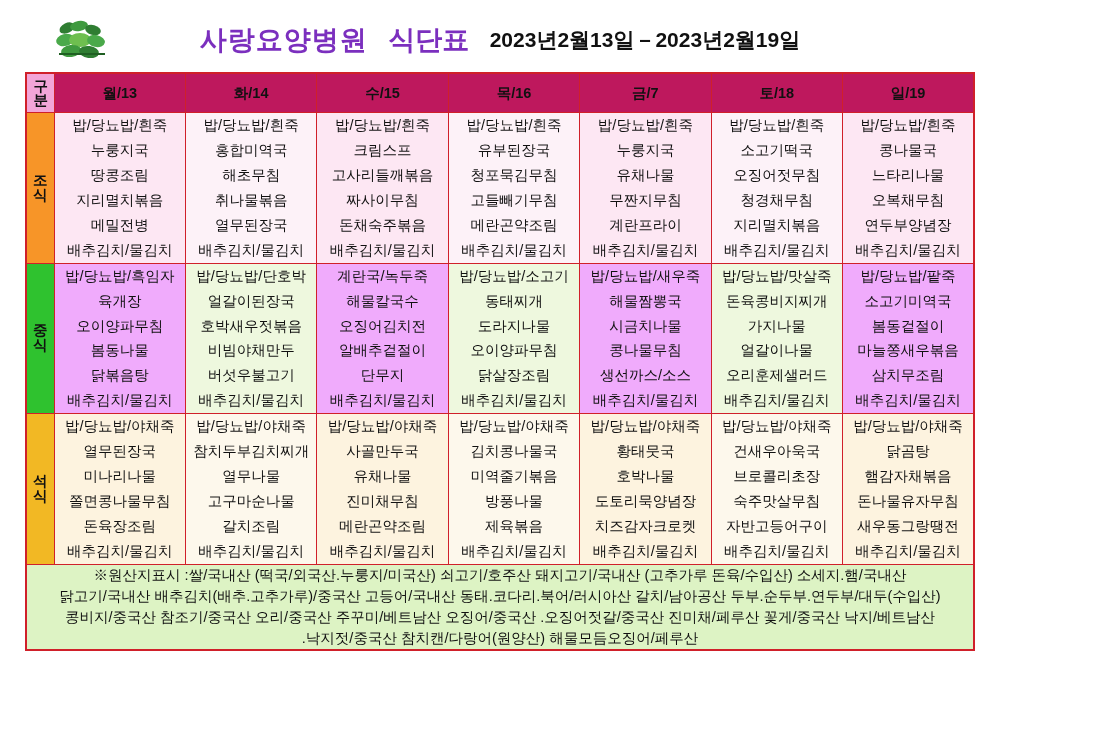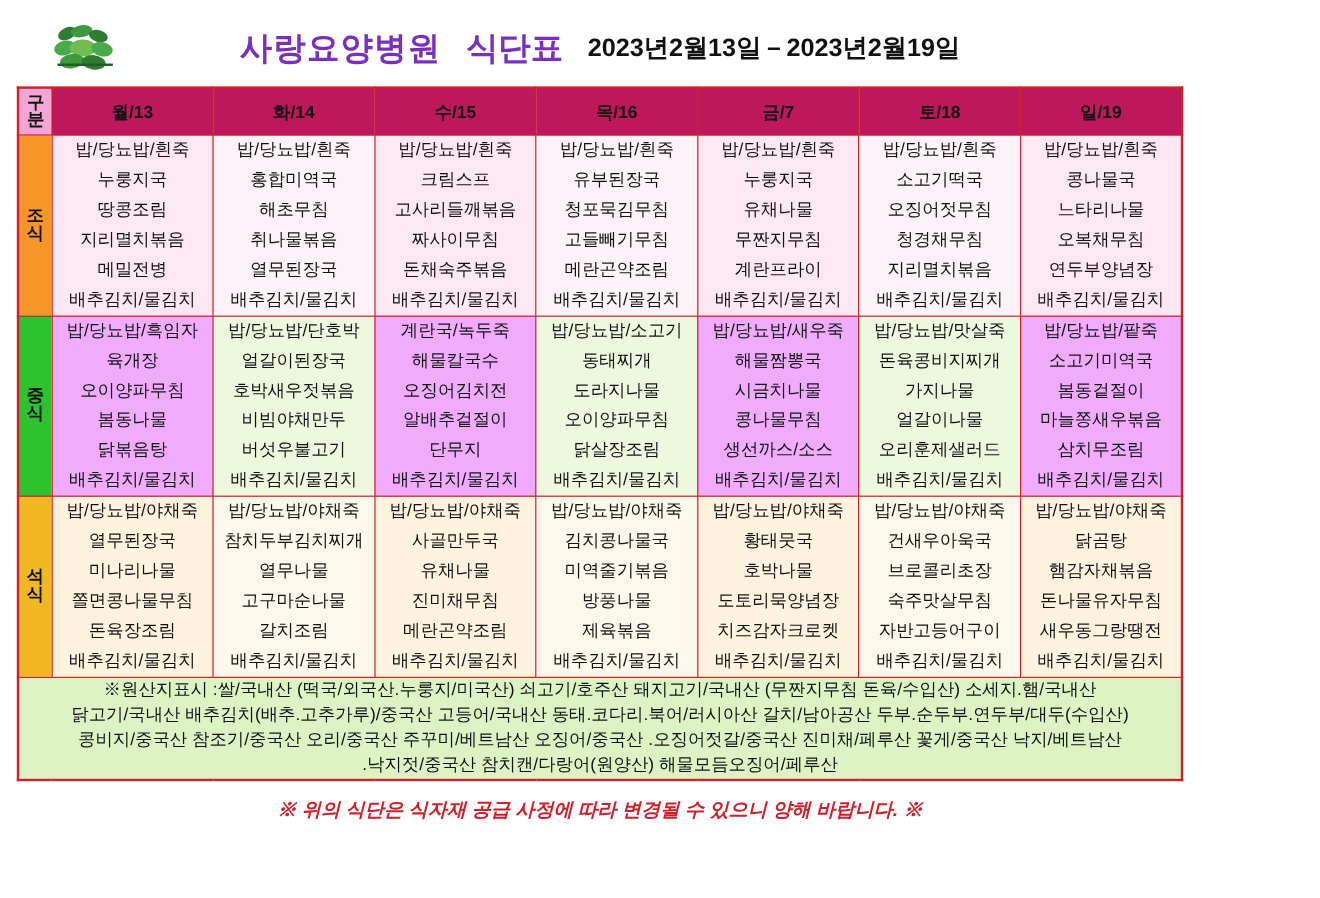--- a/index.html
+++ b/index.html
@@ -11,21 +11,21 @@
     width: 1100px;
     height: 748px;
     font-family: "Liberation Sans", sans-serif;
     overflow: hidden;
   }
   .page {
     position: relative;
     width: 1000px;
     height: 748px;
     box-sizing: border-box;
-    padding: 10px 14px;
+    padding: 10px 25px;
   }
   
   .header {
     position: relative;
     height: 62px;
   }
   .logo {
     position: absolute;
     left: 28px;
     top: 8px;
@@ -368,24 +368,23 @@
           <div class="line">닭곰탕</div>
           <div class="line">햄감자채볶음</div>
           <div class="line">돈나물유자무침</div>
           <div class="line">새우동그랑땡전</div>
           <div class="line">배추김치/물김치</div>
         </td>
       </tr>
 
       <tr>
         <td class="origin-cell" colspan="8">
-          <div class="oline">※원산지표시 :쌀/국내산 (떡국/외국산.누룽지/미국산)  쇠고기/호주산   돼지고기/국내산 (무짠지무침 돈육/수입산)   소세지.햄/국내산</div>
+          <div class="oline">※원산지표시 :쌀/국내산 (떡국/외국산.누룽지/미국산)  쇠고기/호주산   돼지고기/국내산 (고추가루 돈육/수입산)   소세지.햄/국내산</div>
           <div class="oline">닭고기/국내산   배추김치(배추.고추가루)/중국산   고등어/국내산   동태.코다리.북어/러시아산   갈치/남아공산   두부.순두부.연두부/대두(수입산)</div>
           <div class="oline">콩비지/중국산   참조기/중국산   오리/중국산   주꾸미/베트남산 오징어/중국산 .오징어젓갈/중국산 진미채/페루산   꽃게/중국산 낙지/베트남산</div>
           <div class="oline">.낙지젓/중국산  참치캔/다랑어(원양산)   해물모듬오징어/페루산</div>
         </td>
       </tr>
     </tbody>
   </table>
 
-  <div class="footer">※ 위의 식단은 식자재 공급 사정에 따라 변경될 수 있으니 양해 바랍니다. ※</div>
 
 </div>
 
 </body></html>

